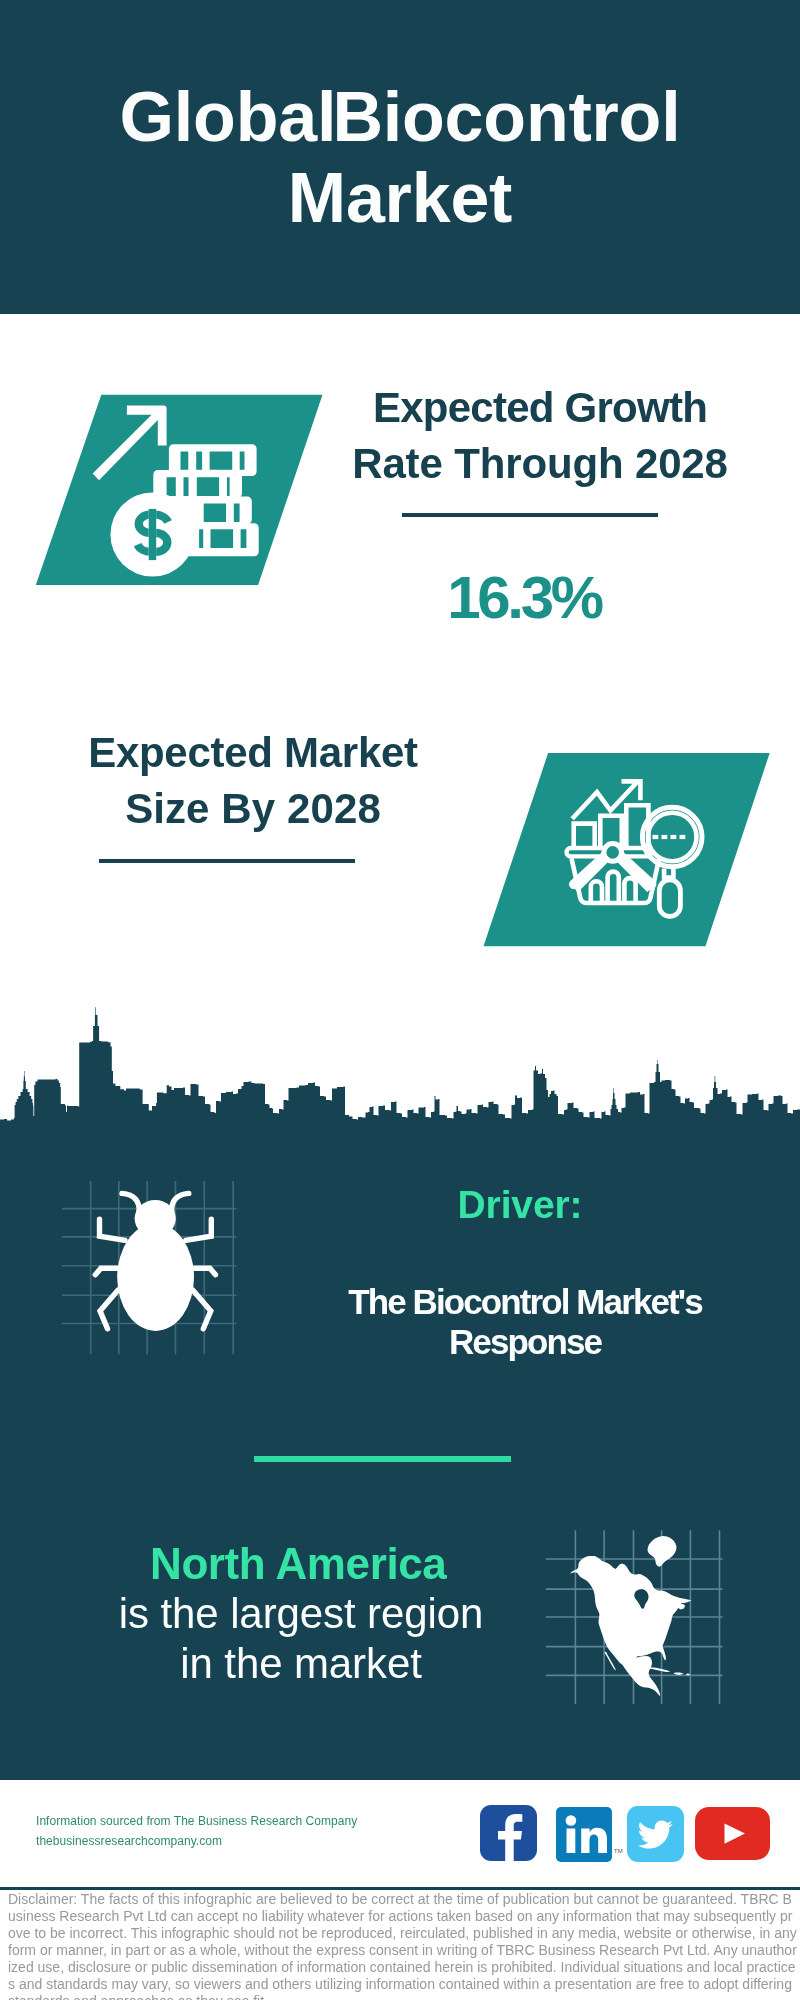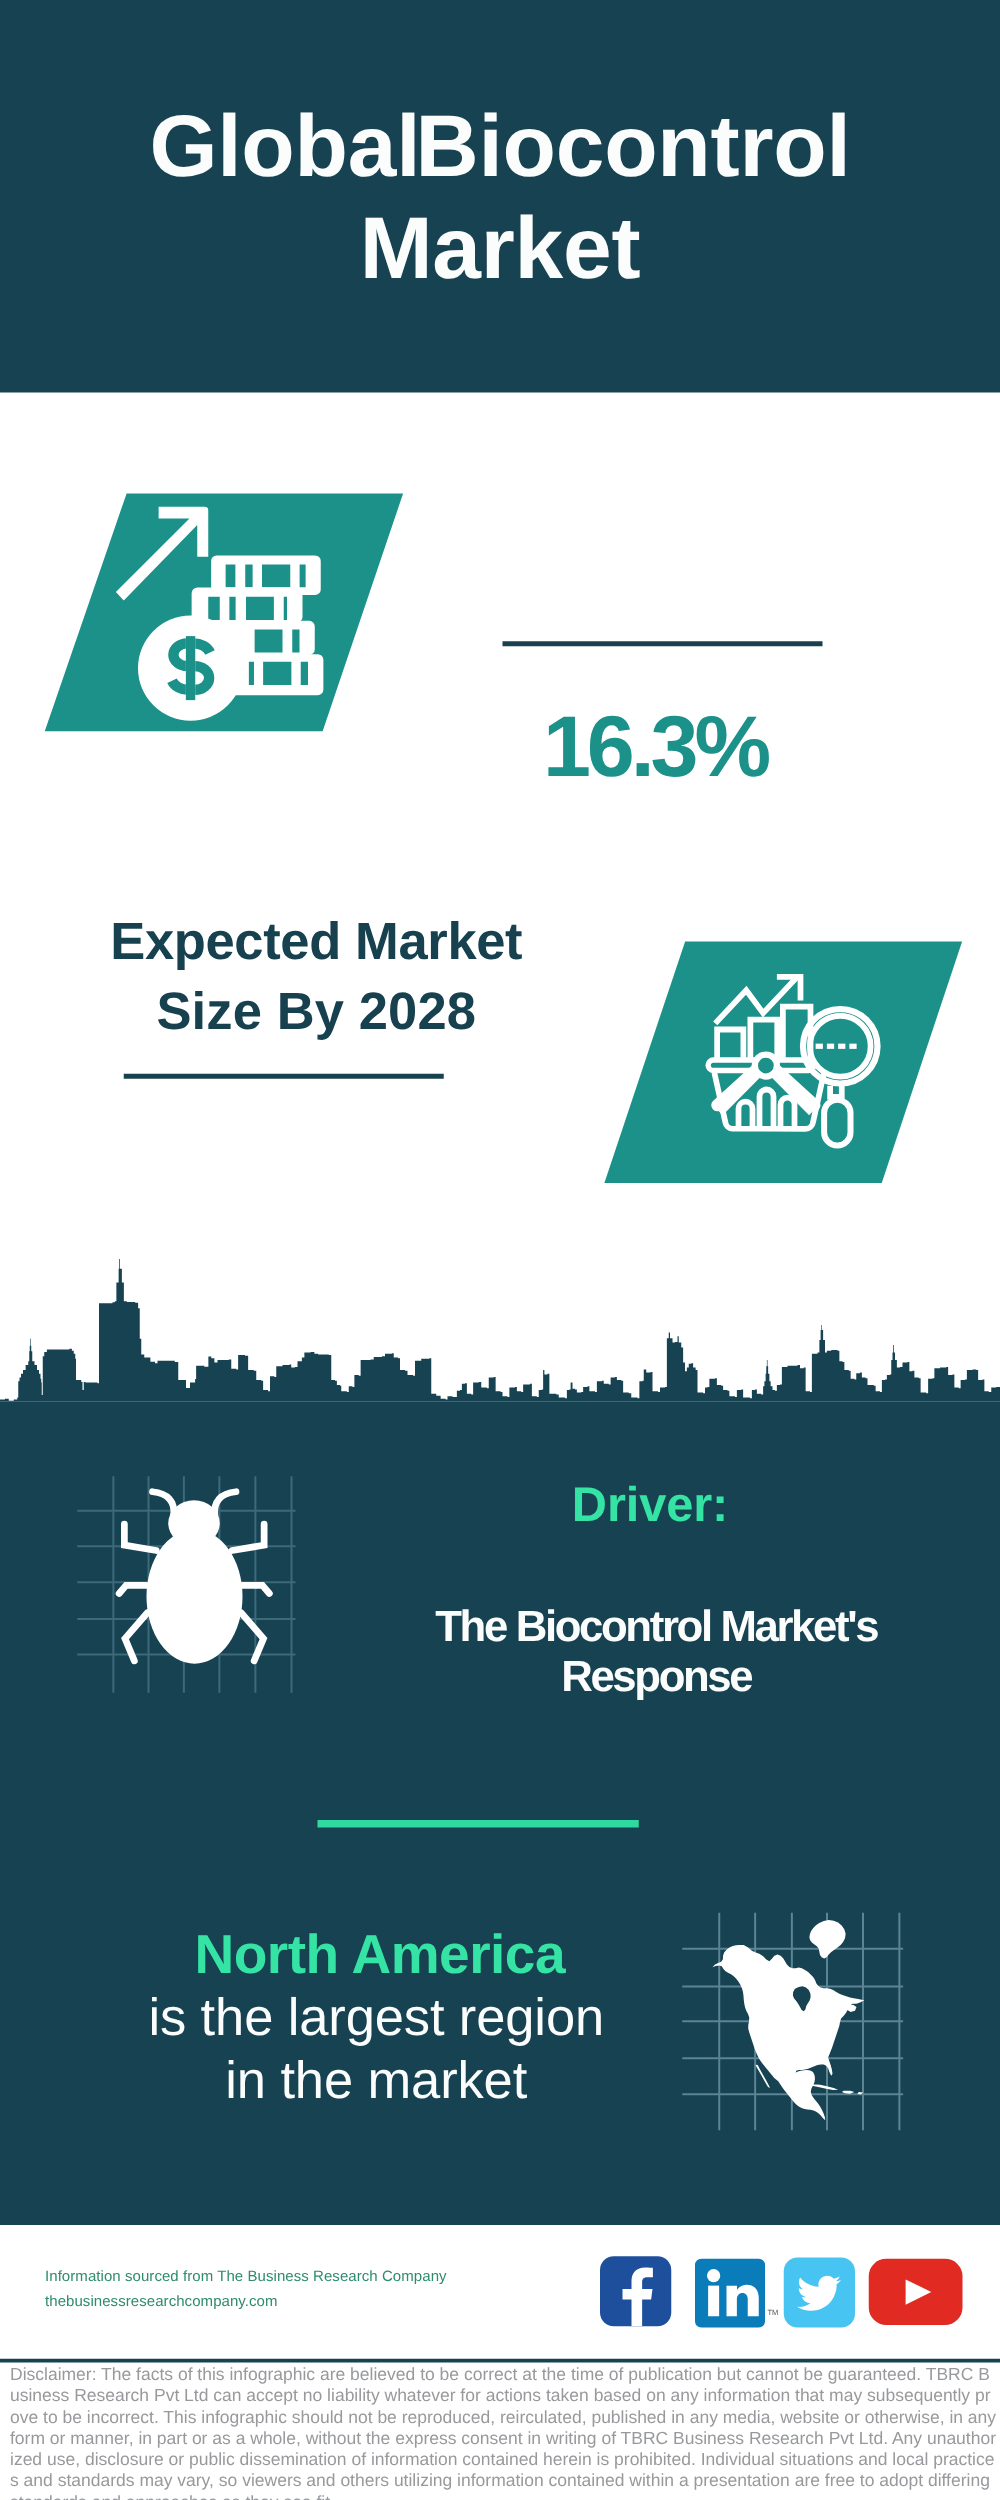--- a/index.html
+++ b/index.html
@@ -8,21 +8,21 @@
   .page{position:relative;width:800px;height:2000px;}
   
   .header{position:absolute;left:0;top:0;width:800px;height:314px;background:#174252;}
   .header-title{position:absolute;left:80px;top:77px;width:640px;text-align:center;color:#fbfcfc;
     font-size:70px;font-weight:bold;line-height:81px;letter-spacing:-0.2px;word-spacing:-23px;}
   .stat-label{position:absolute;color:#17414f;font-size:42px;font-weight:bold;line-height:56px;text-align:center;letter-spacing:-0.75px;word-spacing:0px;}
   .stat-label .l2{letter-spacing:-0.15px;}
   .stat-label .m1{letter-spacing:-0.28px;}
   .stat-label .m2{letter-spacing:0.1px;margin-top:40px;}
   .stat-rule{position:absolute;height:4px;background:#17414f;}
-  .stat-value{position:absolute;color:#1b9189;font-size:69px;font-weight:bold;line-height:94px;text-align:center;letter-spacing:-3.3px;white-space:nowrap;}
+  .stat-value{position:absolute;color:#1b9189;font-size:60px;font-weight:bold;line-height:94px;text-align:center;letter-spacing:-3.3px;white-space:nowrap;}
 
   
   #icon1{position:absolute;left:28px;top:390px;width:300px;height:200px;}
   #label1{left:340px;top:380px;width:400px;white-space:nowrap;}
   #rule1{left:402px;top:513px;width:256px;}
   #value1{left:374px;top:551px;width:300px;}
 
 
   
   .dark-section{position:absolute;left:0;top:1000px;width:800px;height:780px;}
@@ -34,21 +34,21 @@
   #bugicon{position:absolute;left:55px;top:1170px;width:190px;height:190px;}
   .driver-title{position:absolute;left:365px;top:1185px;width:310px;text-align:center;color:#35e3a5;
      font-size:39px;font-weight:bold;line-height:40px;letter-spacing:-0.1px;}
   .driver-text{position:absolute;left:275px;top:1242px;width:500px;text-align:center;color:#fbfcfc;
      font-size:35px;font-weight:bold;line-height:40px;letter-spacing:-1.9px;white-space:nowrap;}
   .green-rule{position:absolute;left:254px;top:1456px;width:257px;height:6px;background:#2fd9a0;}
 
 
   
   #mapicon{position:absolute;left:540px;top:1520px;width:190px;height:195px;}
-  .region-title{position:absolute;left:150px;top:1540px;width:302px;text-align:right;color:#35e3a5;
+  .region-title{position:absolute;left:150px;top:1540px;width:302px;text-align:left;color:#35e3a5;
      font-size:44px;font-weight:bold;line-height:48px;letter-spacing:-0.4px;white-space:nowrap;}
   .region-text{position:absolute;left:100px;top:1589px;width:402px;text-align:center;color:#fbfcfc;
      font-size:42px;font-weight:normal;line-height:50px;letter-spacing:-0.1px;white-space:nowrap;}
 
 
   
   .footer{position:absolute;left:0;top:1780px;width:800px;height:220px;background:#ffffff;}
   .source-text{position:absolute;left:36px;top:31px;color:#2e8b6f;font-size:12px;line-height:20.2px;white-space:nowrap;letter-spacing:0.05px;}
   .social{position:absolute;border-radius:11px;}
   #fb{left:480px;top:25px;width:57px;height:56px;background:#1e4f9c;}
@@ -95,20 +95,21 @@
                M152.5 61.6 h7.8 v18.2 h-7.8 z M168.2 61.6 h5.9 v18.2 h-5.9 z M181.6 61.6 h22.6 v18.2 h-22.6 z M211.7 61.6 h4.8 v18.2 h-4.8 z"></path>
 
       <circle cx="124.5" cy="144.5" r="42.1"></circle>
       <g fill="none" stroke="#1b9189" stroke-width="8.3" stroke-linecap="butt">
         <path d="M140.0 132.0 a14 11 0 0 0 -13.5 -7.3 h-4.6 a11.2 9.1 0 0 0 0 18.2 h5.8 a11.6 9.5 0 0 1 0 19.0 h-4.6 a14 11 0 0 1 -13.5 -7.3"></path>
       </g>
       <rect x="120.7" y="118.9" width="7.5" height="51.2" fill="#ffffff"></rect>
       <rect x="120.7" y="118.9" width="7.5" height="51.2" fill="#1b9189"></rect>
     </g>
   </svg>
+  <div class="stat-label" id="label1"><span>Expected Growth</span><br><span class="l2">Rate Through 2028</span></div>
   <div class="stat-rule" id="rule1"></div>
   <div class="stat-value" id="value1">16.3%</div>
 
   <svg id="icon2" viewBox="0 0 320 215">
     <polygon points="78.1,13.1 299.7,13.1 235.4,206.3 13.5,206.3" fill="#1b9189"></polygon>
     <g fill="none" stroke="#ffffff" stroke-width="4.6" stroke-linejoin="miter" stroke-linecap="butt">
 
       <path d="M102.2 78.7 L127 52.2 L140.5 70.5 L167.6 41.7"></path>
       <path d="M151.5 41.4 h18.9 v18.9"></path>
 

